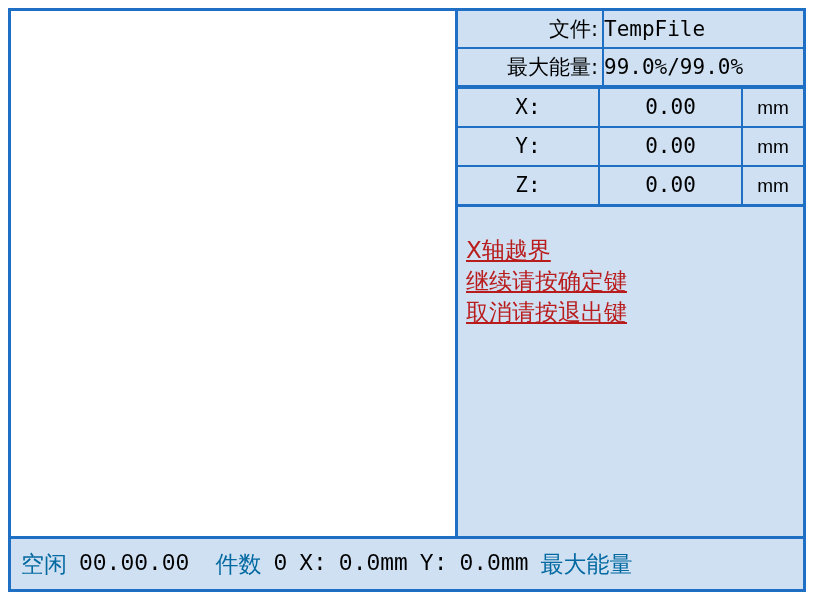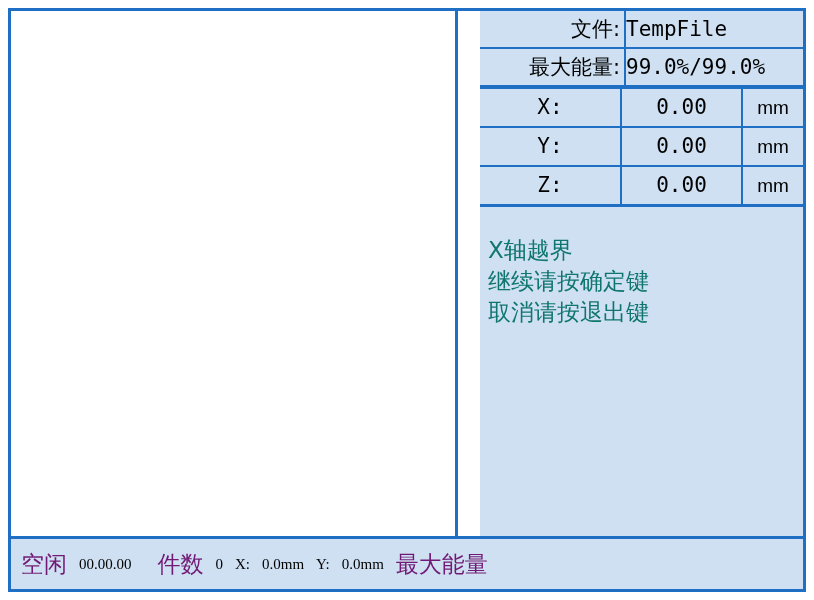--- a/index.html
+++ b/index.html
@@ -39,21 +39,20 @@
     border-right: 3px solid #1f6fc4;
     background: #ffffff;
   }
   #right-panel {
     flex: 1;
     height: 525px;
     box-sizing: border-box;
     background: #cfe0f2;
     display: flex;
     flex-direction: column;
-    margin-left: 22px;
   }
   
   .info-table {
     border-collapse: collapse;
     width: 100%;
     table-layout: fixed;
   }
   .info-table td {
     border: 2px solid #1f6fc4;
     height: 36px;
@@ -112,47 +111,48 @@
   
   #message-box {
     flex: 1;
     border-top: 3px solid #1f6fc4;
     padding: 28px 0 0 8px;
     box-sizing: border-box;
     background: #cfe0f2;
   }
   .msg-line {
     font-size: 23px;
-    color: #0f766e;
+    color: #b91c1c;
     line-height: 31px;
     white-space: nowrap;
+    text-decoration: underline;
   }
   
   #status-bar {
     position: absolute;
     left: 0;
     top: 525px;
     width: 792px;
     height: 53px;
     box-sizing: border-box;
     border-top: 3px solid #1f6fc4;
     background: #cfe0f2;
     display: flex;
     align-items: center;
     padding-left: 10px;
   }
   .status-text {
     font-size: 23px;
-    color: #701a75;
+    color: #0369a1;
     white-space: nowrap;
     letter-spacing: 0px;
   }
   .status-mono {
-    font-family: Liberation Serif, serif;
-    font-size: 15px;
+    font-family: Liberation Mono, monospace;
+    font-size: 23px;
     text-align: right;
   }
   .gap-s { display: inline-block; width: 12px; }
   .gap-m { display: inline-block; width: 26px; }
 </style>
 </head>
 <body>
 
 <div id="screen">
 

